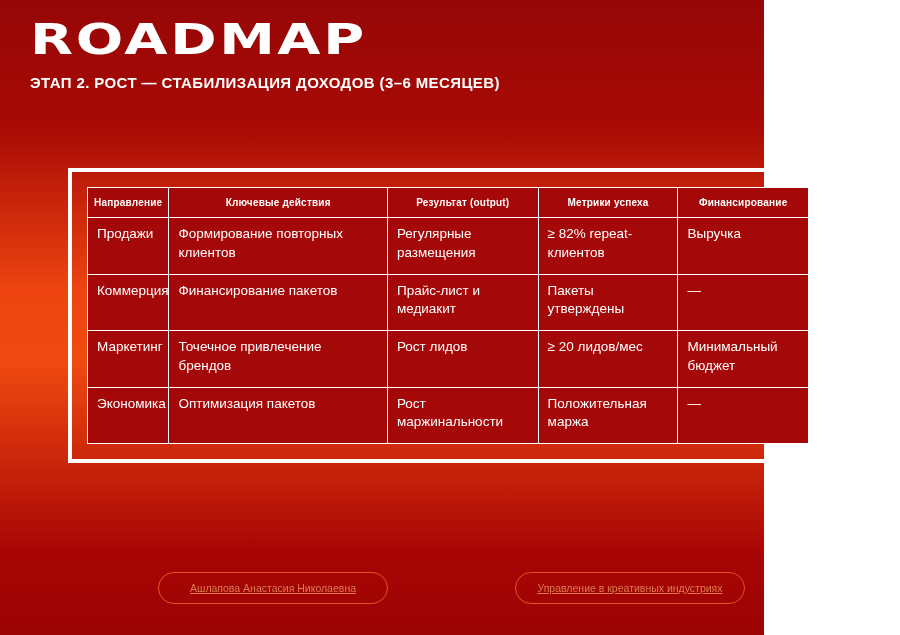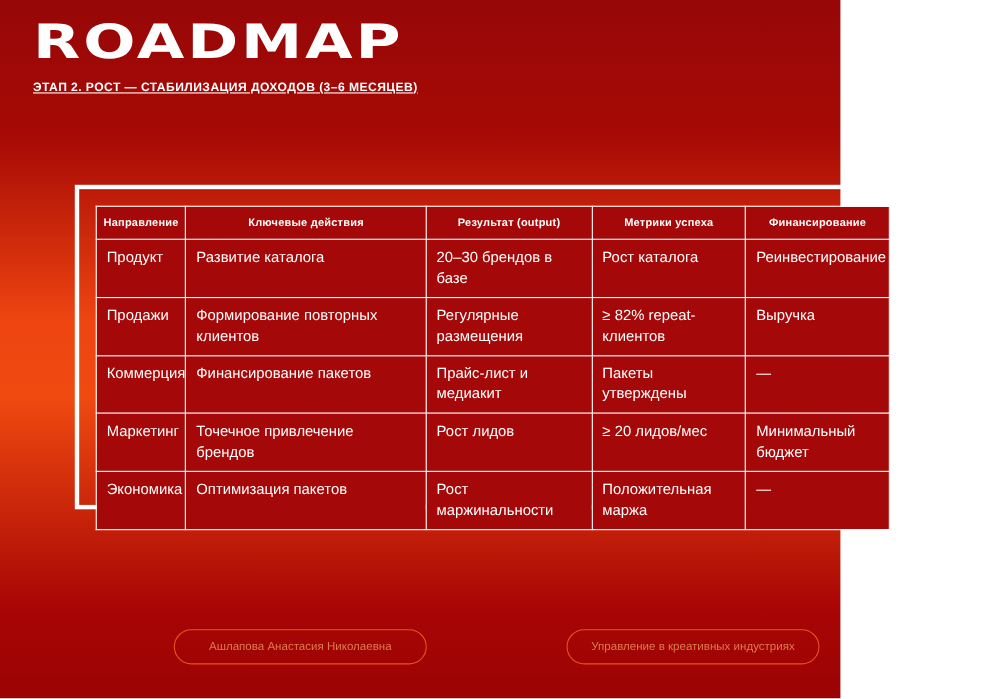--- a/index.html
+++ b/index.html
@@ -35,24 +35,23 @@
     transform: scaleX(1.3);
     transform-origin: left center;
     white-space: nowrap;
   }
   .subtitle {
     position: absolute;
     left: 30px;
     top: 74px;
     color: #ffffff;
     font-weight: bold;
-    font-size: 11px;
+    font-size: 15px;
     letter-spacing: 0.4px;
     white-space: nowrap;
-    text-decoration: underline;
   }
   
   .table-frame {
     position: absolute;
     left: 68px;
     top: 168px;
     width: 760px;
     height: 295px;
     border: 4px solid #ffffff;
     padding: 15px;
@@ -111,20 +110,21 @@
     background: transparent;
     color: #dd7a4e;
     font-size: 10.5px;
     font-family: "Liberation Sans", sans-serif;
     display: flex;
     align-items: center;
     justify-content: center;
     text-align: right;
     cursor: pointer;
     white-space: nowrap;
+    text-decoration: underline;
   }
   .pill.author  { left: 158px; }
   .pill.program { left: 515px; }
 </style>
 </head>
 <body>
 
 <div class="slide">
 
   <div class="title">ROADMAP</div>
@@ -143,27 +143,20 @@
       <thead>
           <tr>
             <th>Направление</th>
             <th>Ключевые действия</th>
             <th>Результат (output)</th>
             <th>Метрики успеха</th>
             <th>Финансирование</th>
           </tr>
         </thead>
       <tbody>
-          <tr class="row-double">
-            <td>Продукт</td>
-            <td>Развитие каталога</td>
-            <td>20–30 брендов в базе</td>
-            <td>Рост каталога</td>
-            <td>Реинвестирование</td>
-          </tr>
           <tr class="row-double">
             <td>Продажи</td>
             <td>Формирование повторных клиентов</td>
             <td>Регулярные размещения</td>
             <td>≥ 82% repeat-клиентов</td>
             <td>Выручка</td>
           </tr>
           <tr class="row-double">
             <td>Коммерция</td>
             <td>Финансирование пакетов</td>

